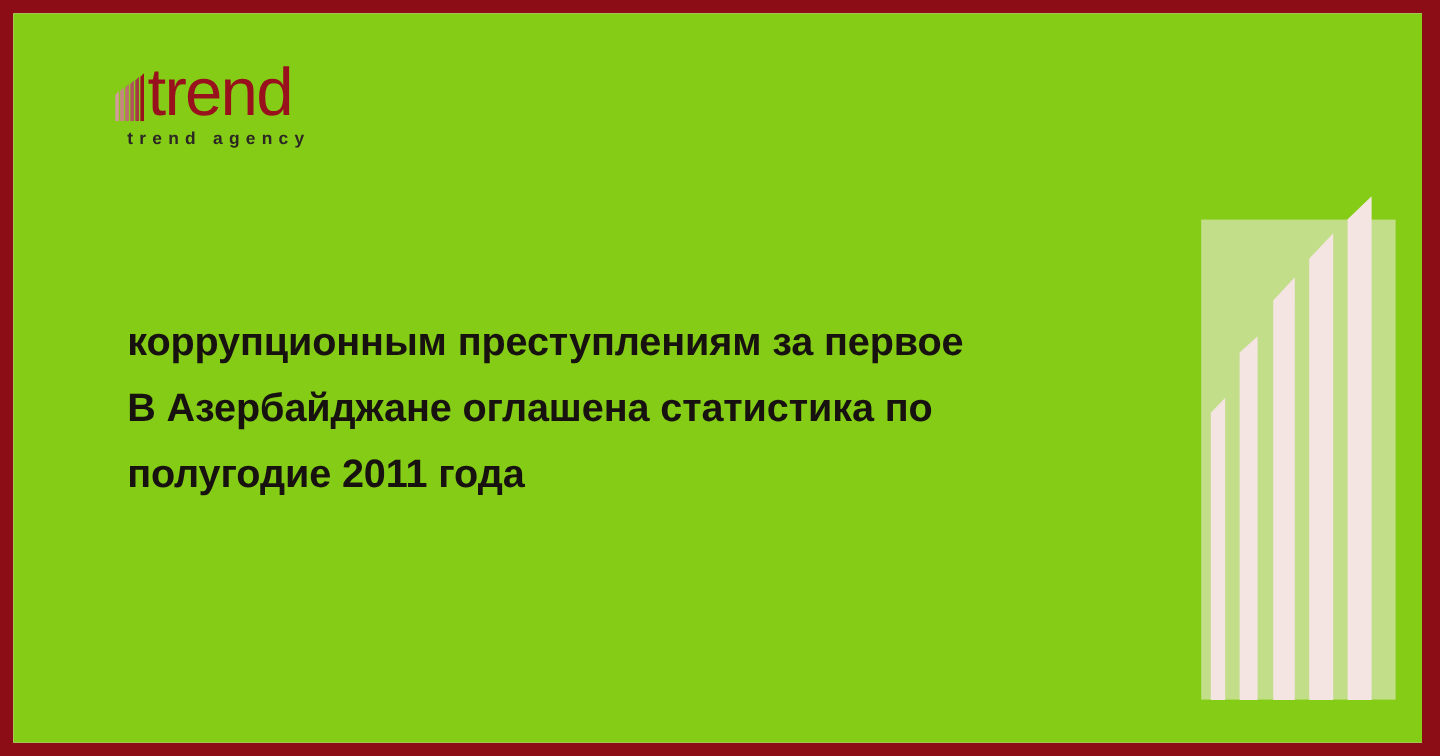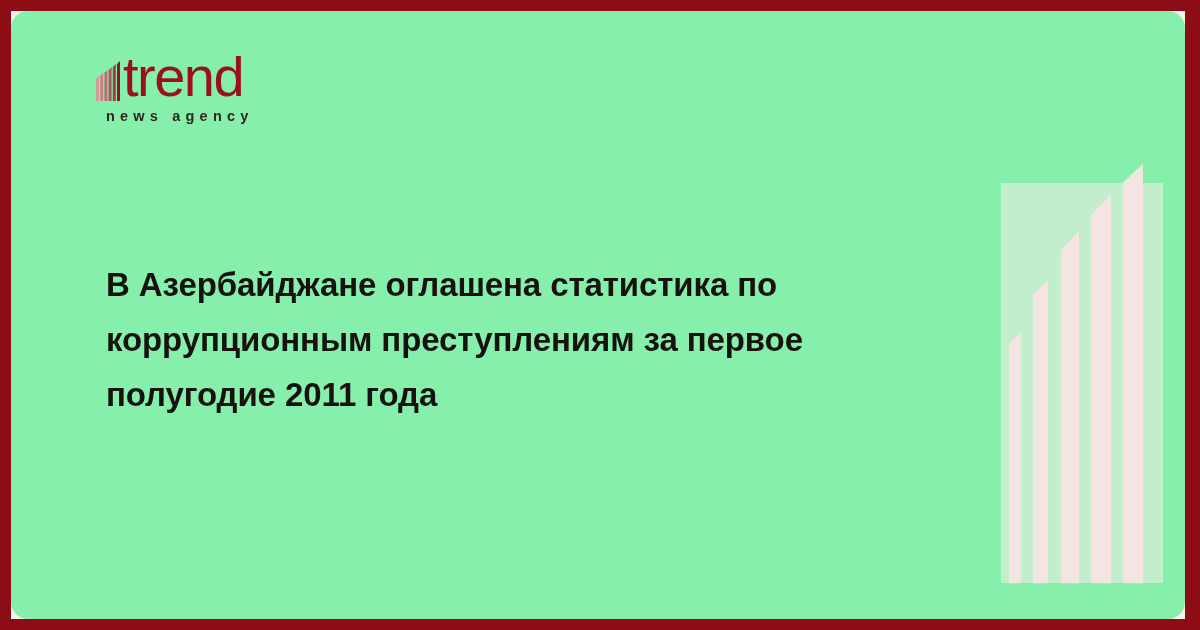--- a/index.html
+++ b/index.html
@@ -20,23 +20,22 @@
     border-left: 11px solid #8c0d16;
     border-right: 15px solid #8c0d16;
     overflow: hidden;
     font-family: "Liberation Sans", sans-serif;
   }
 
   .card-inner {
     position: relative;
     width: 100%;
     height: 100%;
-    background: #86efac;
+    background: #84cc16;
     overflow: hidden;
-    border-radius: 17px;
   }
 
   
   .bar-graphic {
     position: absolute;
     right: 14px;
     top: 0;
     bottom: 0;
     width: 180px;
     pointer-events: none;
@@ -134,23 +133,23 @@
         <svg class="logo-mark" viewBox="0 0 26 52" aria-hidden="true">
           <polygon points="0,52 0,30 3,27 3,52" fill="#d49a9d"></polygon>
           <polygon points="4.2,52 4.2,27 7.2,24 7.2,52" fill="#c98488"></polygon>
           <polygon points="8.4,52 8.4,24 11.4,21 11.4,52" fill="#bd6d73"></polygon>
           <polygon points="12.6,52 12.6,21 15.6,18 15.6,52" fill="#b0555d"></polygon>
           <polygon points="16.8,52 16.8,18 19.8,15 19.8,52" fill="#a43a46"></polygon>
           <polygon points="21,52 21,15 24,12 24,52" fill="#99111d"></polygon>
         </svg>
         <span class="logo-word">trend</span>
       </div>
-      <div class="logo-sub">news agency</div>
+      <div class="logo-sub">trend agency</div>
     </div>
 
     <h1 class="headline">
+      <span class="line">коррупционным преступлениям за первое</span>
       <span class="line">В Азербайджане оглашена статистика по</span>
-      <span class="line">коррупционным преступлениям за первое</span>
       <span class="line">полугодие 2011 года</span>
     </h1>
 
   </div>
 </div>
 
 </body></html>

